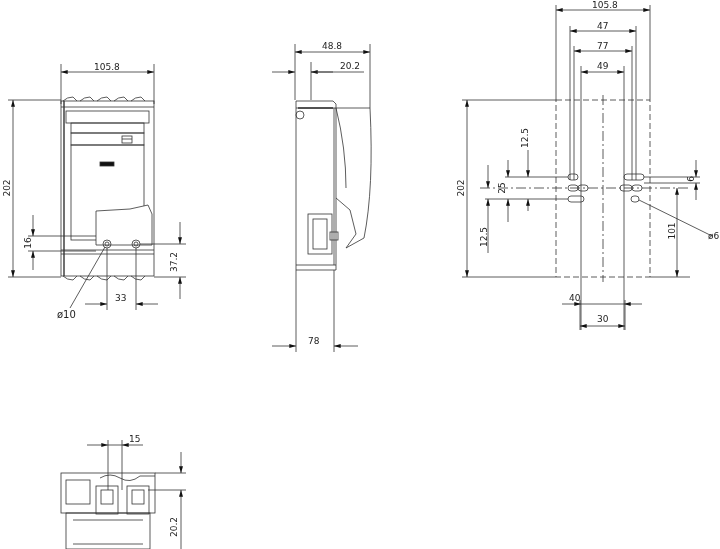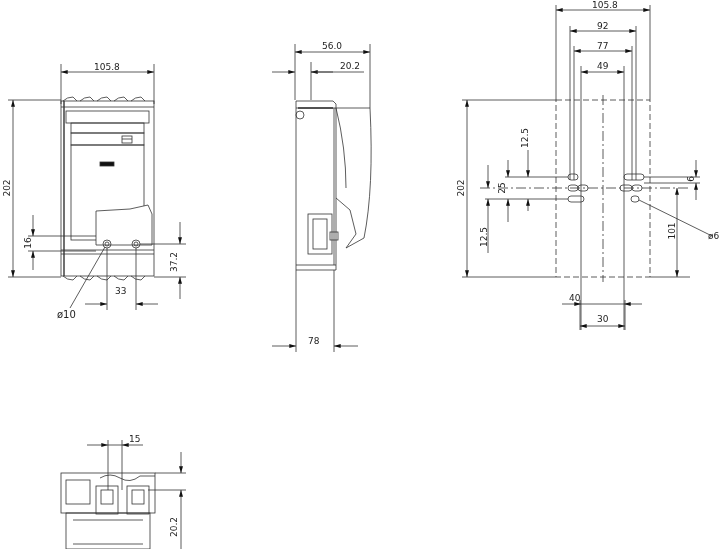--- a/index.html
+++ b/index.html
@@ -174,29 +174,29 @@
       <line x1="181" y1="510" x2="181" y2="490" marker-end="url(#arr)"></line>
       <line x1="181" y1="510" x2="181" y2="549"></line>
     </g>
   </g>
 </svg>
 
 <span class="lbl" style="left:94px;top:62px">105.8</span>
 <span class="lbl rot" style="left:-2px;top:183px">202</span>
 <span class="lbl rot" style="left:22px;top:238px">16</span>
 <span class="lbl rot" style="left:164px;top:257px">37.2</span>
-<span class="lbl" style="left:115px;top:286px">33</span>
+<span class="lbl" style="left:115px;top:293px">33</span>
 <span class="lbl" style="left:57px;top:310px;font-size:10px">ø10</span>
 
-<span class="lbl" style="left:322px;top:41px">56.0</span>
+<span class="lbl" style="left:322px;top:41px">48.8</span>
 <span class="lbl" style="left:340px;top:61px">20.2</span>
 <span class="lbl" style="left:308px;top:336px">78</span>
 
 <span class="lbl" style="left:592px;top:0px">105.8</span>
-<span class="lbl" style="left:597px;top:21px">92</span>
+<span class="lbl" style="left:597px;top:21px">47</span>
 <span class="lbl" style="left:597px;top:41px">77</span>
 <span class="lbl" style="left:597px;top:61px">49</span>
 <span class="lbl rot" style="left:452px;top:183px">202</span>
 <span class="lbl rot" style="left:515px;top:133px">12.5</span>
 <span class="lbl rot" style="left:496px;top:183px">25</span>
 <span class="lbl rot" style="left:474px;top:232px">12.5</span>
 <span class="lbl rot" style="left:688px;top:174px">6</span>
 <span class="lbl rot" style="left:663px;top:226px">101</span>
 <span class="lbl" style="left:708px;top:231px">ø6</span>
 <span class="lbl" style="left:569px;top:293px">40</span>

